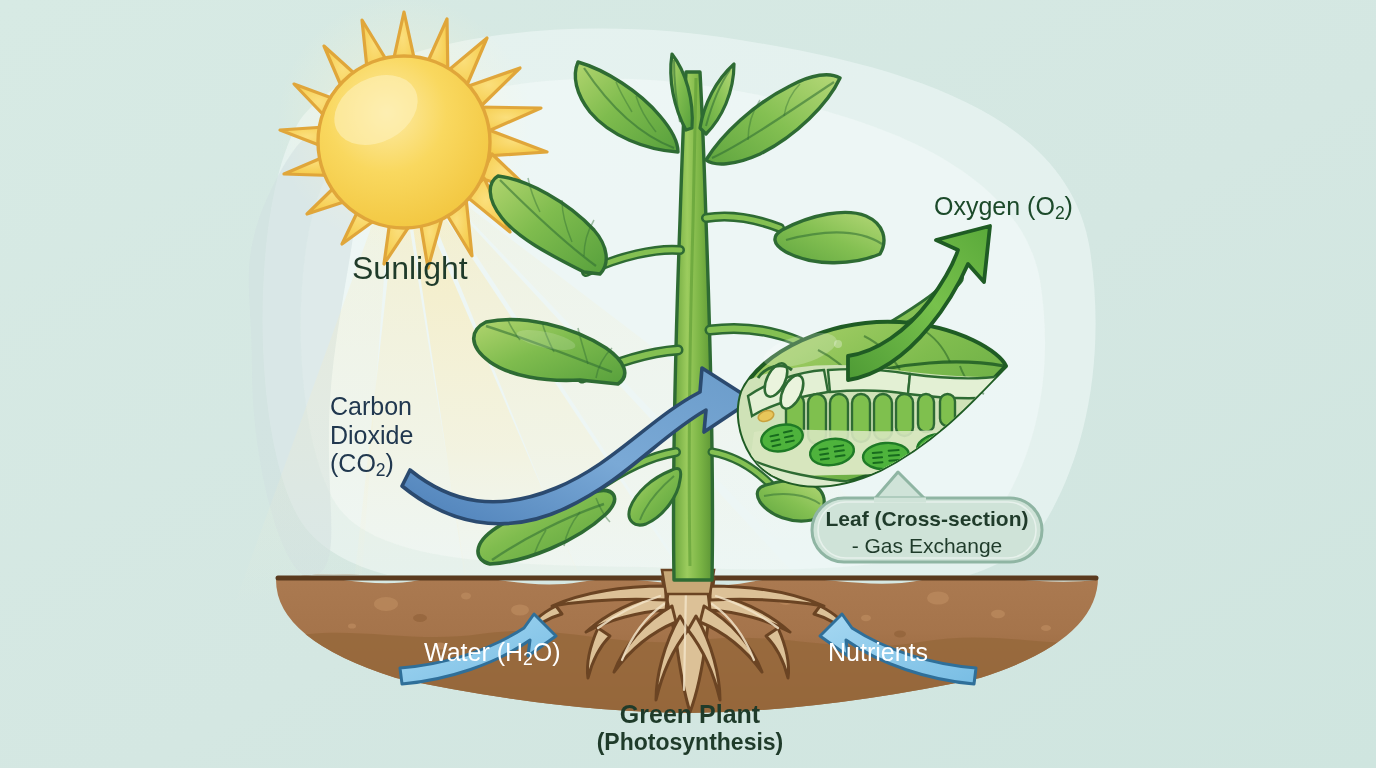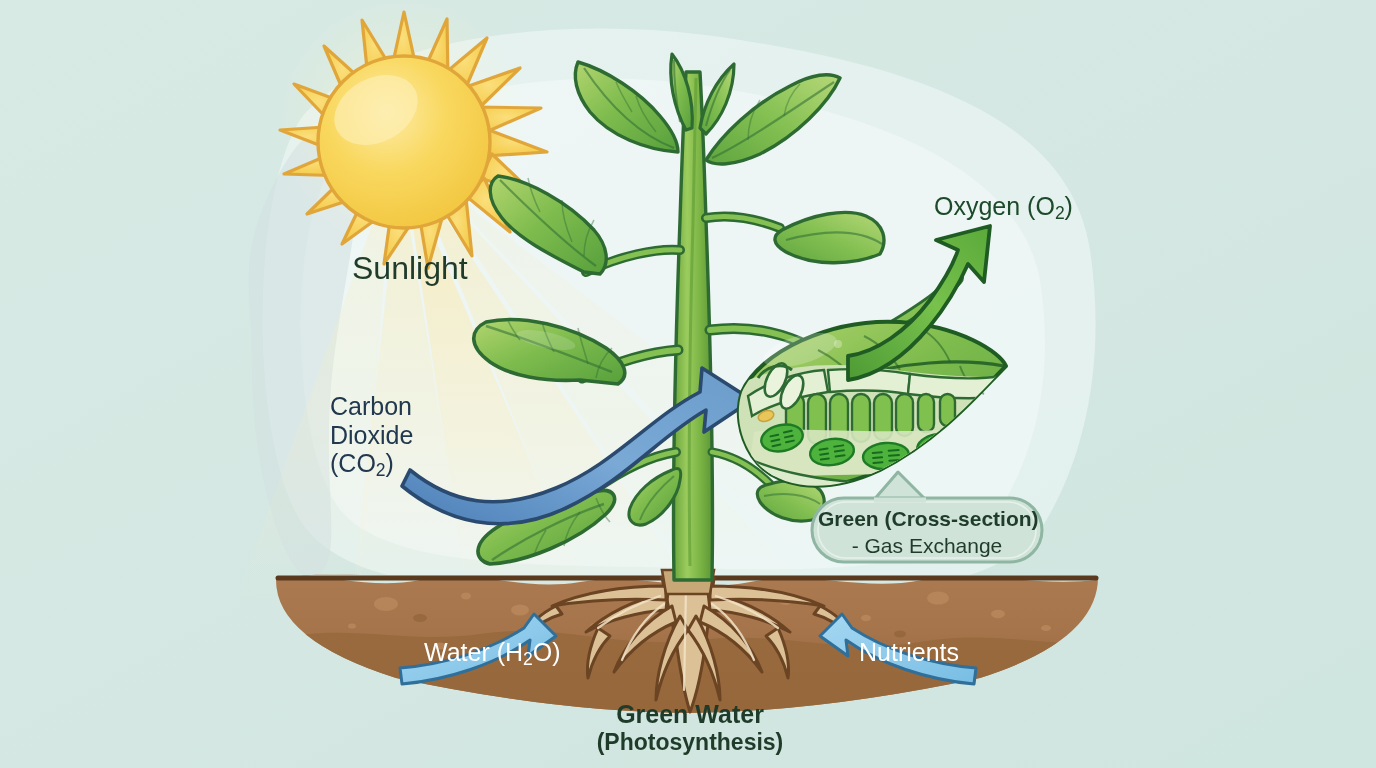--- a/index.html
+++ b/index.html
@@ -58,21 +58,20 @@
     left: 424px; top: 638px;
     font-size: 25px;
     color: #ffffff;
     font-weight: 400;
   }
   #lbl-nutrients {
     left: 828px; top: 638px;
     font-size: 25px;
     color: #ffffff;
     font-weight: 400;
-    margin-left: 31px;
   }
   #lbl-callout {
     left: 818px; top: 505px;
     width: 218px;
     font-size: 21px;
     color: #1f3b2a;
     text-align: center;
     line-height: 1.3;
   }
   #lbl-callout .cl-strong { font-weight: 700; }
@@ -549,17 +548,17 @@
   <div class="lbl" id="lbl-sunlight">Sunlight</div>
 
   <div class="lbl" id="lbl-co2"><span>Carbon</span><br><span>Dioxide</span><br><span>(CO</span><sub>2</sub><span>)</span></div>
 
   <div class="lbl" id="lbl-o2"><span>Oxygen (O</span><sub>2</sub><span>)</span></div>
 
   <div class="lbl" id="lbl-water"><span>Water (H</span><sub>2</sub><span>O)</span></div>
 
   <div class="lbl" id="lbl-nutrients">Nutrients</div>
 
-  <div class="lbl" id="lbl-callout"><span class="cl-strong">Green (Cross-section)</span><br><span>- Gas Exchange</span></div>
-
-  <div class="lbl" id="lbl-title"><span class="t-main">Green Water</span><span class="t-sub">(Photosynthesis)</span></div>
+  <div class="lbl" id="lbl-callout"><span class="cl-strong">Leaf (Cross-section)</span><br><span>- Gas Exchange</span></div>
+
+  <div class="lbl" id="lbl-title"><span class="t-main">Green Plant</span><span class="t-sub">(Photosynthesis)</span></div>
 
 </div>
 
 </body></html>

